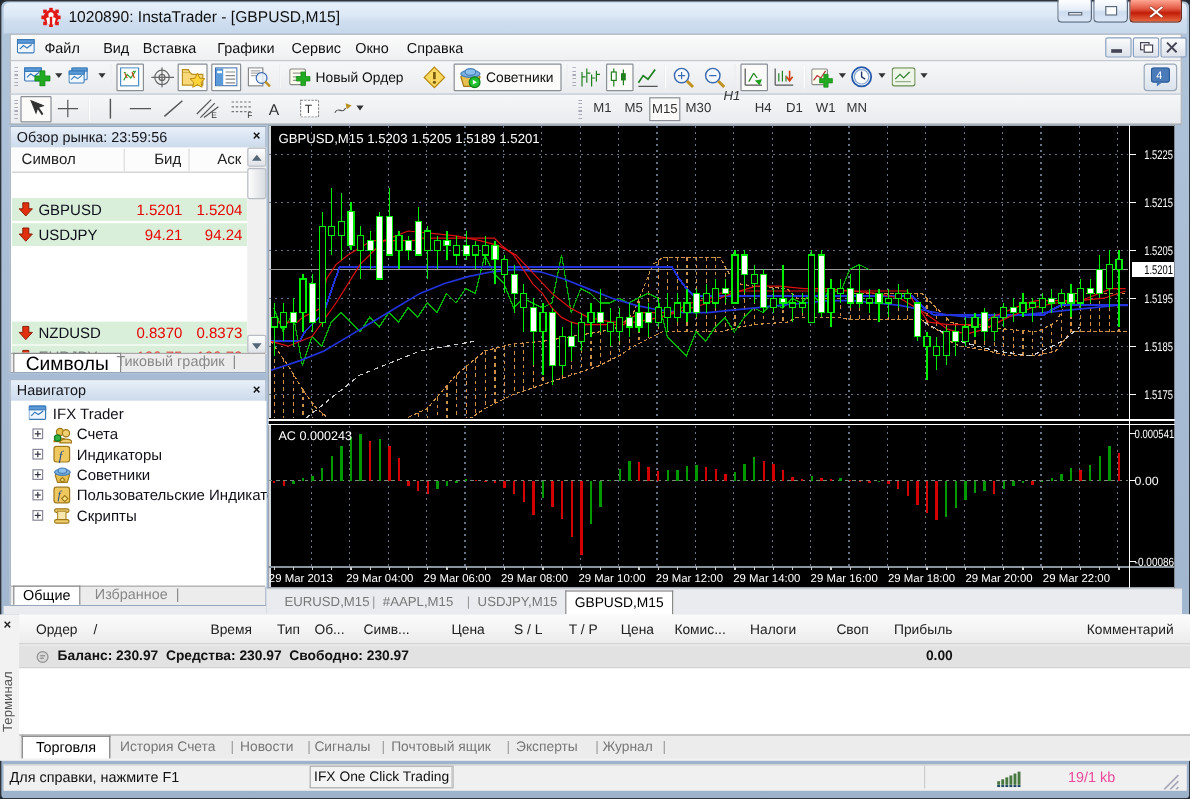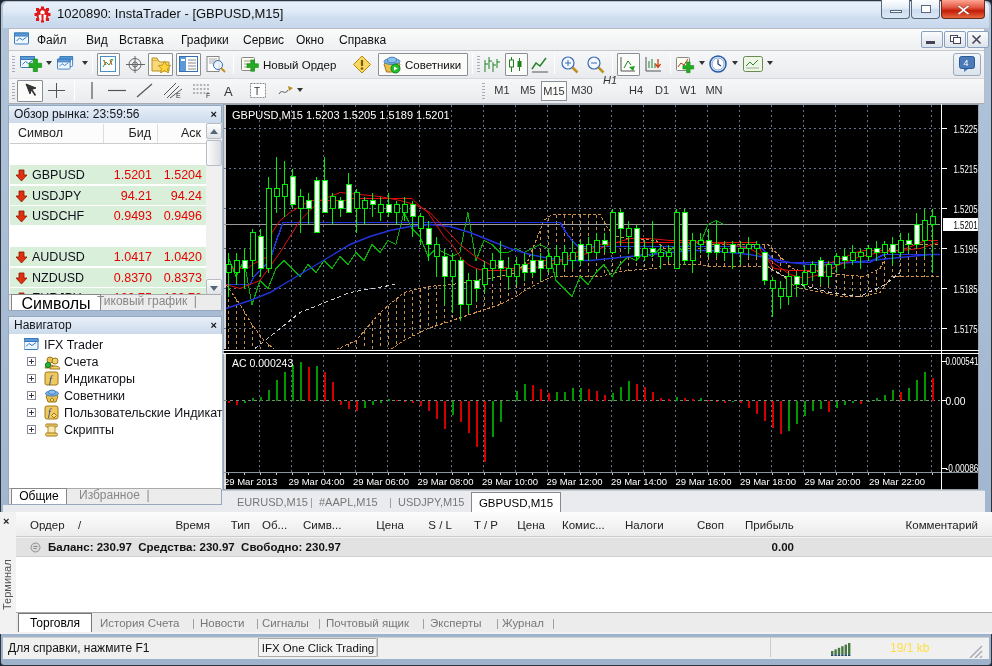--- a/index.html
+++ b/index.html
@@ -305,36 +305,20 @@
 <div class="mwbid" style="left:86px;width:56px">1.5201</div>
 <div class="mwbid" style="left:136px;width:56px">1.5204</div>
 </div>
 <div class="mwrow" style="top:80px;height:19px">
 <div class="abs" style="left:5px;top:3px"><svg width="13" height="13" viewBox="0 0 13 13">
           <path d="M4 1h5v5h3l-5.5 6L1 6h3z" fill="#e03010" stroke="#8a1800" stroke-width="0.8"></path>
         </svg></div>
 <div class="mwsym">USDJPY</div>
 <div class="mwbid" style="left:86px;width:56px">94.21</div>
 <div class="mwbid" style="left:136px;width:56px">94.24</div>
-</div>
-<div class="mwrow" style="top:100px;height:19px">
-<div class="abs" style="left:5px;top:3px"><svg width="13" height="13" viewBox="0 0 13 13">
-          <path d="M4 1h5v5h3l-5.5 6L1 6h3z" fill="#e03010" stroke="#8a1800" stroke-width="0.8"></path>
-        </svg></div>
-<div class="mwsym">USDCHF</div>
-<div class="mwbid" style="left:86px;width:56px">0.9493</div>
-<div class="mwbid" style="left:136px;width:56px">0.9496</div>
-</div>
-<div class="mwrow" style="top:141px;height:19px">
-<div class="abs" style="left:5px;top:3px"><svg width="13" height="13" viewBox="0 0 13 13">
-          <path d="M4 1h5v5h3l-5.5 6L1 6h3z" fill="#e03010" stroke="#8a1800" stroke-width="0.8"></path>
-        </svg></div>
-<div class="mwsym">AUDUSD</div>
-<div class="mwbid" style="left:86px;width:56px">1.0417</div>
-<div class="mwbid" style="left:136px;width:56px">1.0420</div>
 </div>
 <div class="mwrow" style="top:162px;height:19px">
 <div class="abs" style="left:5px;top:3px"><svg width="13" height="13" viewBox="0 0 13 13">
           <path d="M4 1h5v5h3l-5.5 6L1 6h3z" fill="#e03010" stroke="#8a1800" stroke-width="0.8"></path>
         </svg></div>
 <div class="mwsym">NZDUSD</div>
 <div class="mwbid" style="left:86px;width:56px">0.8370</div>
 <div class="mwbid" style="left:136px;width:56px">0.8373</div>
 </div>
 <div class="mwrow" style="top:182px;height:12px">
@@ -734,15 +718,15 @@
     <rect x="11.2" y="6.199999999999999" width="2.4" height="7.800000000000001" fill="#487840"></rect>
     <rect x="14.6" y="4.6" width="2.4" height="9.4" fill="#487840"></rect>
     <rect x="18.0" y="3.0" width="2.4" height="11.0" fill="#487840"></rect>
     <rect x="1.0" y="14.2" width="2.4" height="1.8" fill="#1f4a66"></rect>
     <rect x="4.4" y="14.2" width="2.4" height="1.8" fill="#1f4a66"></rect>
     <rect x="7.8" y="14.2" width="2.4" height="1.8" fill="#1f4a66"></rect>
     <rect x="11.2" y="14.2" width="2.4" height="1.8" fill="#1f4a66"></rect>
     <rect x="14.6" y="14.2" width="2.4" height="1.8" fill="#1f4a66"></rect>
     <rect x="18.0" y="14.2" width="2.4" height="1.8" fill="#1f4a66"></rect>
   </svg>
-<div class="abs" style="left:890px;top:641px;font-size:12px;color:#fde047">19/1 kb</div>
+<div class="abs" style="left:890px;top:641px;font-size:12px;color:#ec4899">19/1 kb</div>
 <svg class="abs" style="left:968px;top:644px" width="16" height="14" viewBox="0 0 16 14">
     <path d="M14 2L2 14M14 7L7 14M14 12l-2 2" stroke="#aab" stroke-width="1.5"></path>
   </svg>
 </body></html>

